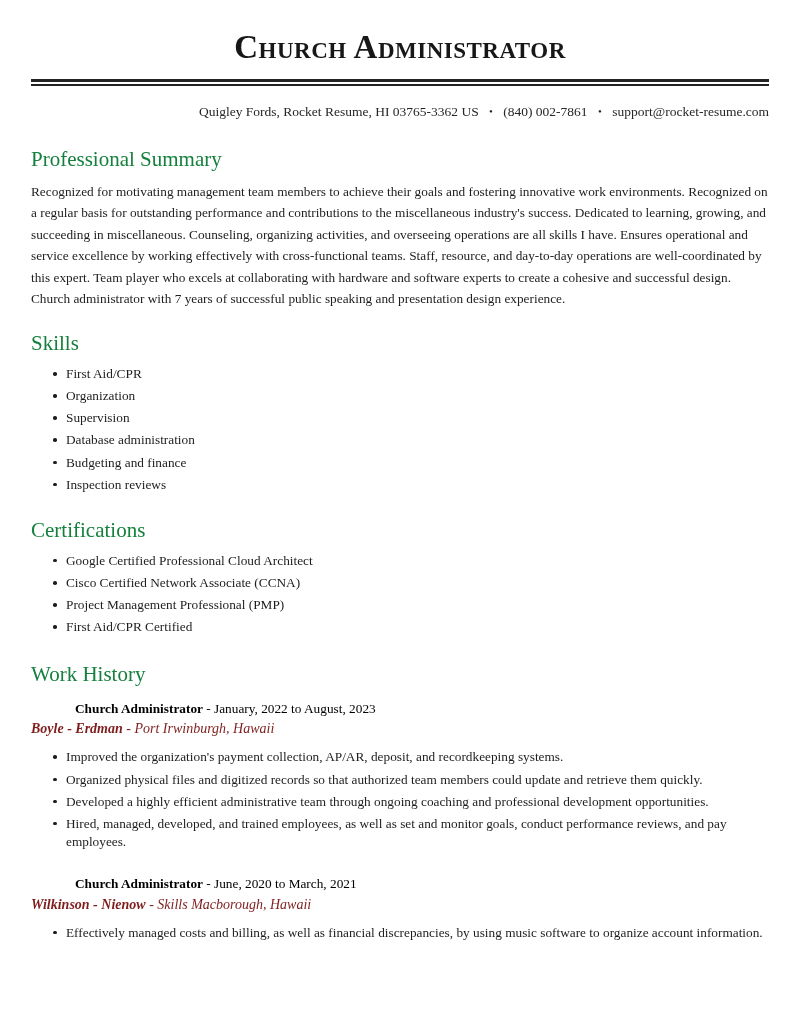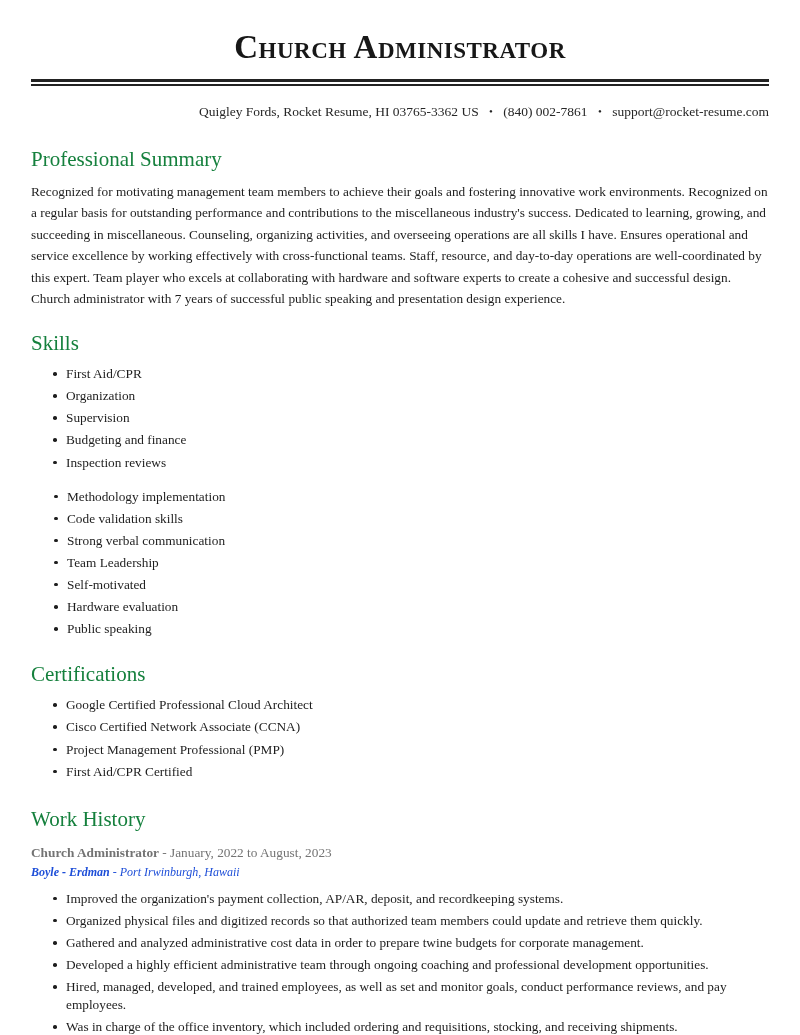--- a/index.html
+++ b/index.html
@@ -104,53 +104,53 @@
     width: 3.5px;
     height: 3.5px;
     border-radius: 50%;
     background: #1d1d1d;
   }
 
   
   .skills-cols {
     display: flex;
     gap: 12px;
-    flex-direction: column;
   }
   .skills-cols .col {
     width: 50%;
     box-sizing: border-box;
   }
   .skills-cols .col.right ul.bullets {
     padding-left: 23px;
   }
 
   
   .job {
     padding-top: 2px;
   }
   .job + .job {
     padding-top: 19px;
   }
   .job-title-line {
     font-size: 13.3px;
     line-height: 1.5;
-    color: #737373;
+    color: #000000;
+    margin-left: 44px;
   }
   .job-title-line .role {
     font-weight: bold;
   }
   .job-title-line .dates {
     font-weight: normal;
   }
   .job-company-line {
-    font-size: 12px;
+    font-size: 14px;
     line-height: 1.5;
     font-style: italic;
-    color: #1d4ed8;
+    color: #7f1d1d;
     padding-bottom: 9px;
   }
   .job-company-line .company {
     font-weight: bold;
     font-style: italic;
   }
   .job-company-line .location {
     font-weight: normal;
     font-style: italic;
   }
@@ -187,33 +187,23 @@
   </div>
 
   <div class="section sp-skills">
     <h2 class="section-heading">Skills</h2>
     <div class="skills-cols">
       <div class="col left">
         <ul class="bullets">
           <li>First Aid/CPR</li>
           <li>Organization</li>
           <li>Supervision</li>
+          <li>Database administration</li>
           <li>Budgeting and finance</li>
           <li>Inspection reviews</li>
-        </ul>
-      </div>
-      <div class="col right">
-        <ul class="bullets">
-          <li>Methodology implementation</li>
-          <li>Code validation skills</li>
-          <li>Strong verbal communication</li>
-          <li>Team Leadership</li>
-          <li>Self-motivated</li>
-          <li>Hardware evaluation</li>
-          <li>Public speaking</li>
         </ul>
       </div>
     </div>
   </div>
 
   <div class="section sp-certs">
     <h2 class="section-heading">Certifications</h2>
     <ul class="bullets">
       <li>Google Certified Professional Cloud Architect</li>
       <li>Cisco Certified Network Associate (CCNA)</li>
@@ -232,24 +222,22 @@
         <span class="dates">January, 2022 to August, 2023</span>
       </div>
       <div class="job-company-line">
         <span class="company">Boyle - Erdman</span>
         <span class="dash">-</span>
         <span class="location">Port Irwinburgh, Hawaii</span>
       </div>
       <ul class="bullets">
         <li>Improved the organization's payment collection, AP/AR, deposit, and recordkeeping systems.</li>
         <li>Organized physical files and digitized records so that authorized team members could update and retrieve them quickly.</li>
-        <li>Gathered and analyzed administrative cost data in order to prepare twine budgets for corporate management.</li>
         <li>Developed a highly efficient administrative team through ongoing coaching and professional development opportunities.</li>
         <li>Hired, managed, developed, and trained employees, as well as set and monitor goals, conduct performance reviews, and pay employees.</li>
-        <li>Was in charge of the office inventory, which included ordering and requisitions, stocking, and receiving shipments.</li>
       </ul>
     </div>
 
     <div class="job">
       <div class="job-title-line">
         <span class="role">Church Administrator</span>
         <span class="dash">-</span>
         <span class="dates">June, 2020 to March, 2021</span>
       </div>
       <div class="job-company-line">

